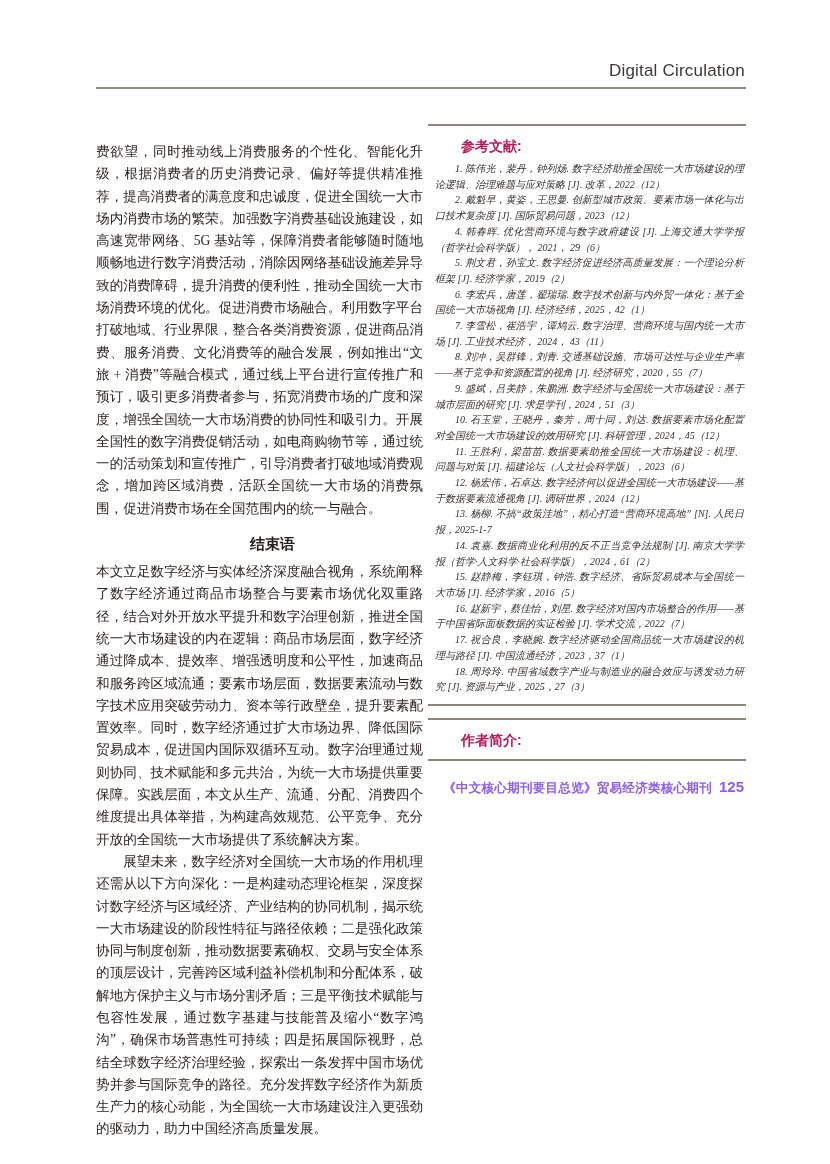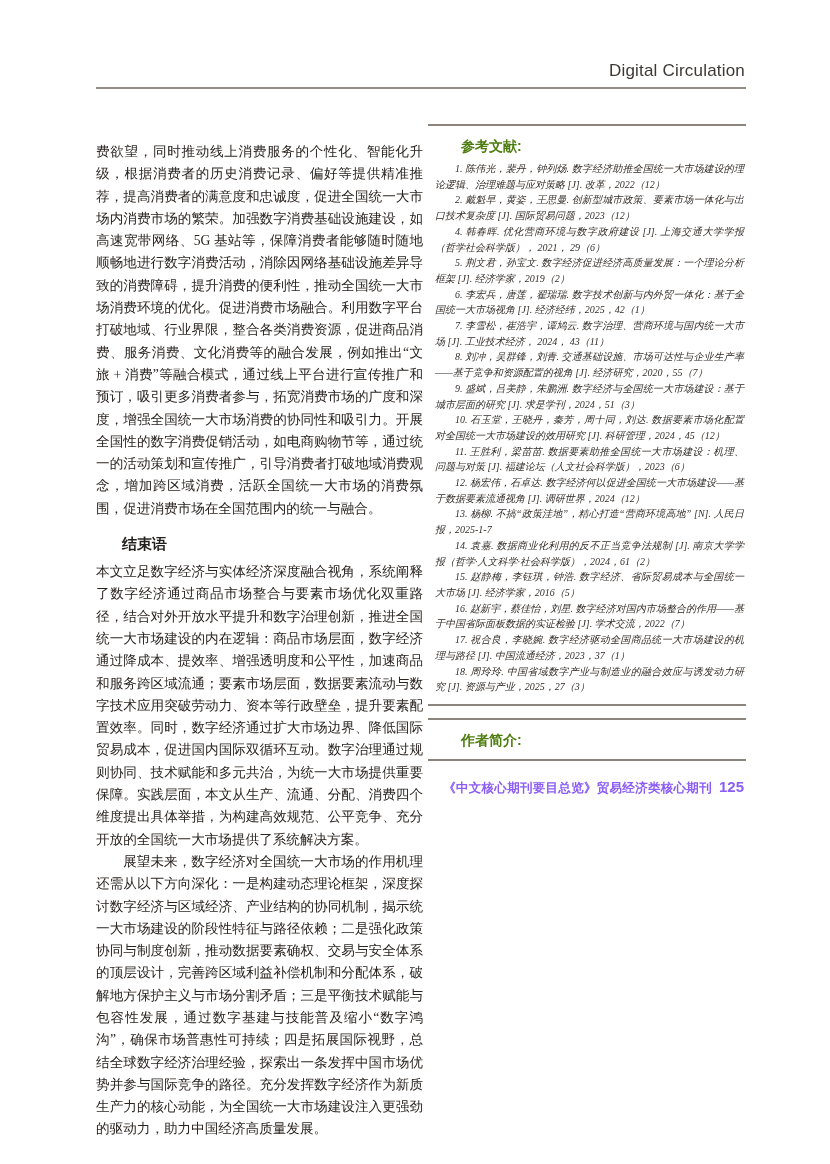--- a/index.html
+++ b/index.html
@@ -33,33 +33,34 @@
     text-align:justify;
     color:#2a2421;
   }
   .col-left p.indent{text-indent:2em;}
   .conclusion-heading{
     margin:14px 0 7px 0;
     padding-left:26px;
     font-family:"Liberation Sans","DejaVu Sans",sans-serif;
     font-weight:bold;font-size:15px;line-height:20px;
     color:#231f1c;
+    text-align:center;
   }
   
   .col-right{
     position:absolute;top:112px;left:428px;width:318px;
   }
   .rule{height:2px;background:#8b857e;width:100%;}
   .rule.top{margin-top:12px;}
   .section-heading{
     margin:11px 0 6px 0;
     padding-left:33px;
     font-family:"Liberation Sans","DejaVu Sans",sans-serif;
     font-weight:bold;font-size:14px;line-height:18px;
-    color:#4d7c0f;
+    color:#be185d;
   }
   .text-block{padding-left:7px;padding-right:2px;}
   .ref-item,.bio-text{
     margin:0;
     font-size:10px;line-height:15.7px;
     text-indent:2em;text-align:justify;
     font-style:italic;
     color:#332d29;
   }
   .sep-rules{margin-top:9px;}

